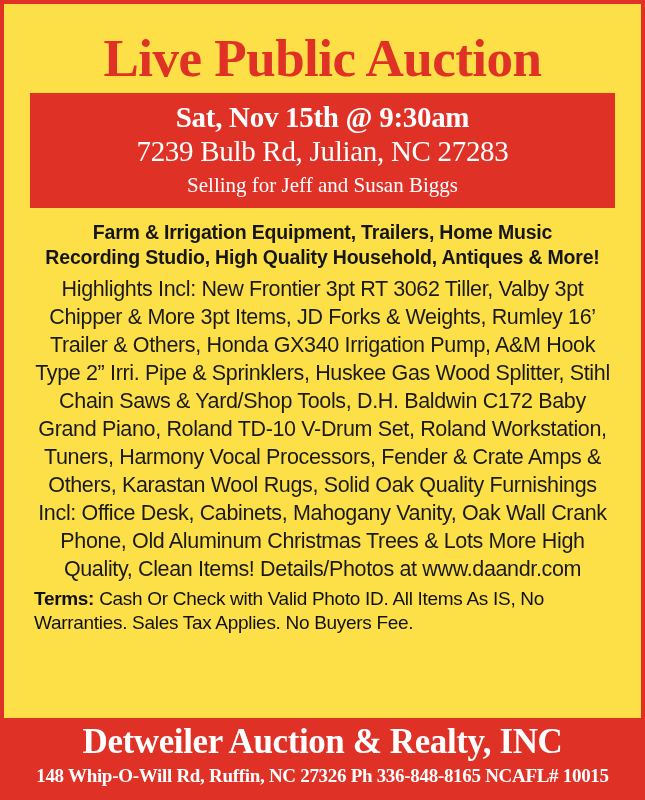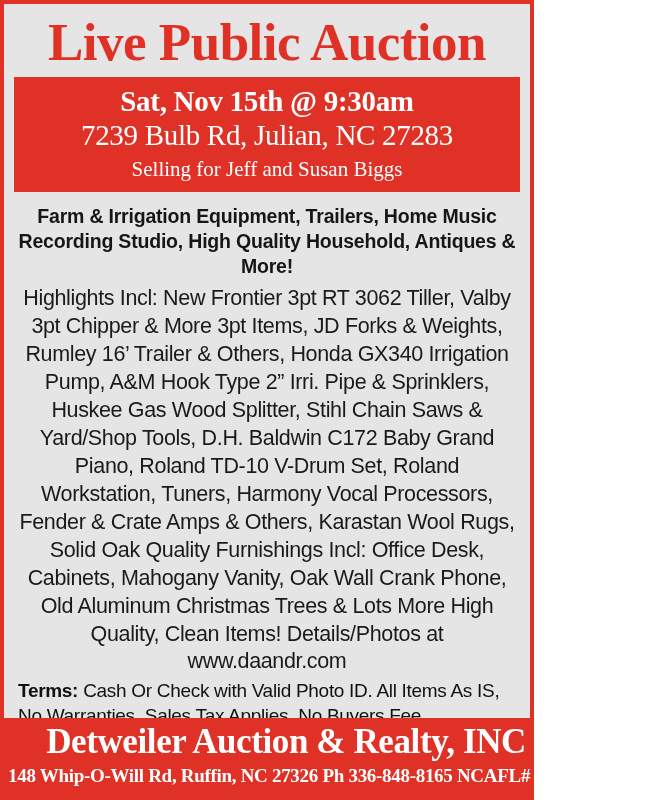--- a/index.html
+++ b/index.html
@@ -9,25 +9,25 @@
   }
   body {
     width: 645px;
     height: 800px;
     background: #ffffff;
     font-family: "Liberation Sans", sans-serif;
     overflow: hidden;
   }
   .ad {
     position: relative;
-    width: 534px;
+    width: 645px;
     height: 800px;
     border: 4px solid #e03127;
-    background: #e5e5e5;
-    padding: 0;
+    background: #fde047;
+    padding: 16px;
   }
   .title {
     color: #e03127;
     font-family: "Liberation Serif", serif;
     font-weight: bold;
     font-size: 53px;
     line-height: 1;
     text-align: center;
     letter-spacing: -0.5px;
     padding: 12px 0 8px 0;
@@ -100,21 +100,20 @@
     text-align: center;
     padding: 6px 4px 8px 4px;
   }
   .footer .company {
     font-family: "Liberation Serif", serif;
     font-weight: bold;
     font-size: 35px;
     line-height: 1.05;
     letter-spacing: -0.4px;
     white-space: nowrap;
-    text-align: right;
   }
   .footer .contact {
     font-family: "Liberation Serif", serif;
     font-weight: bold;
     font-size: 19px;
     line-height: 1.2;
     margin-top: 4px;
     letter-spacing: -0.3px;
     white-space: nowrap;
   }

